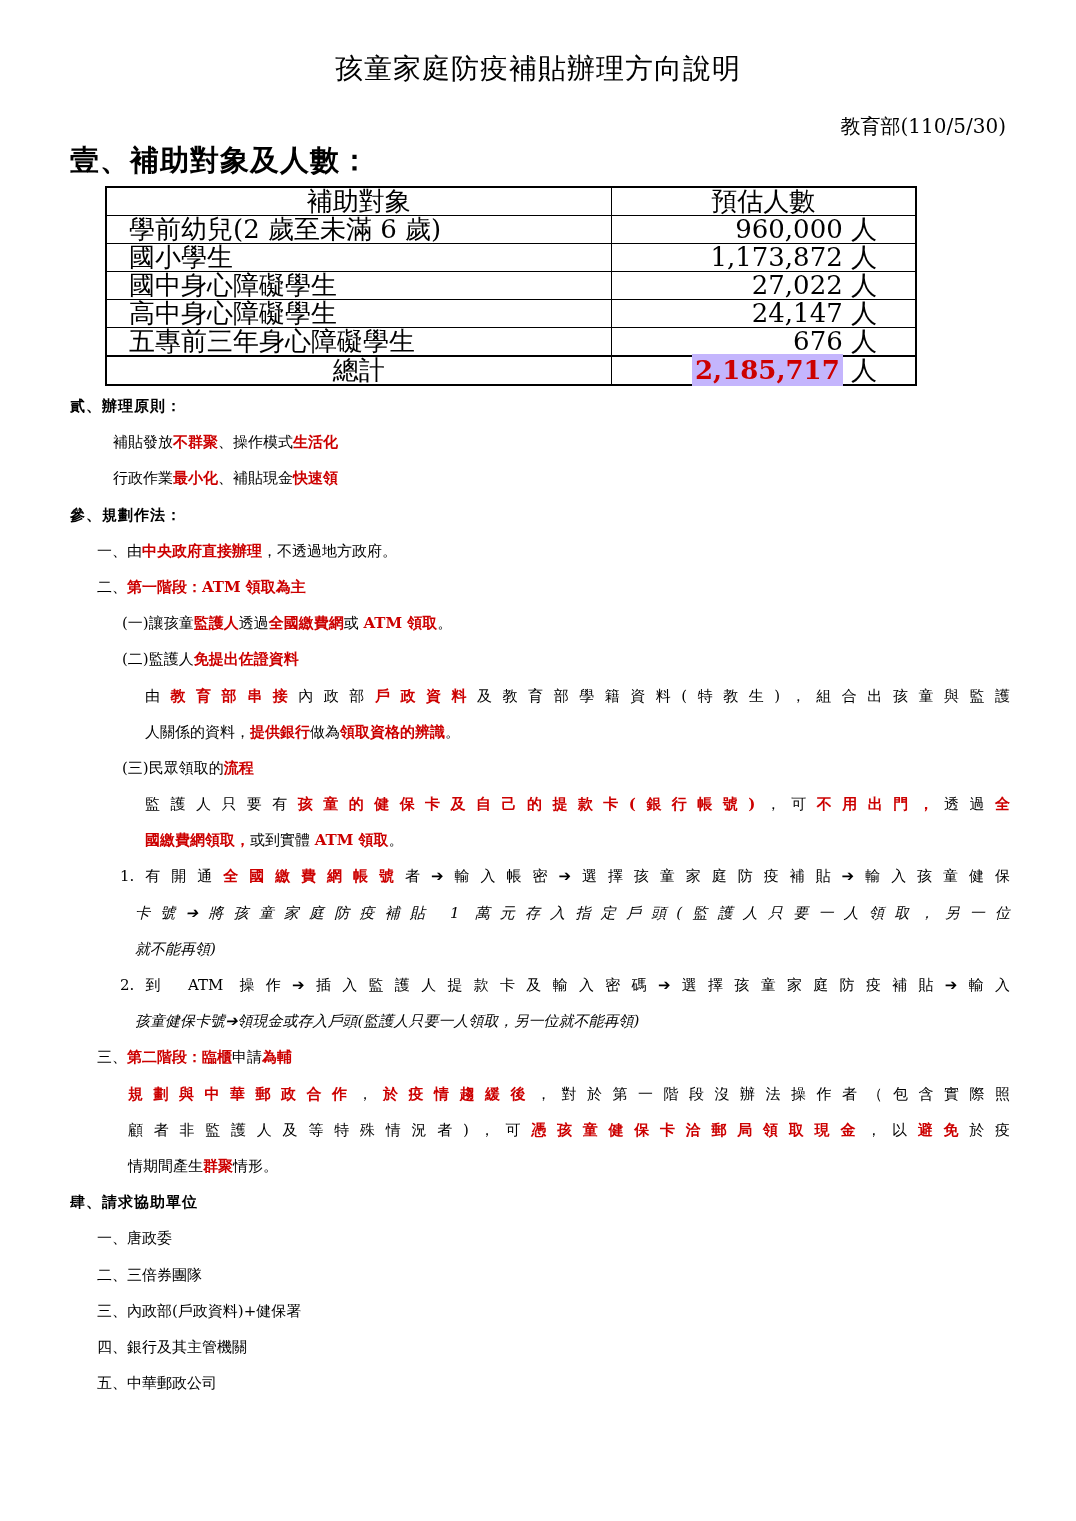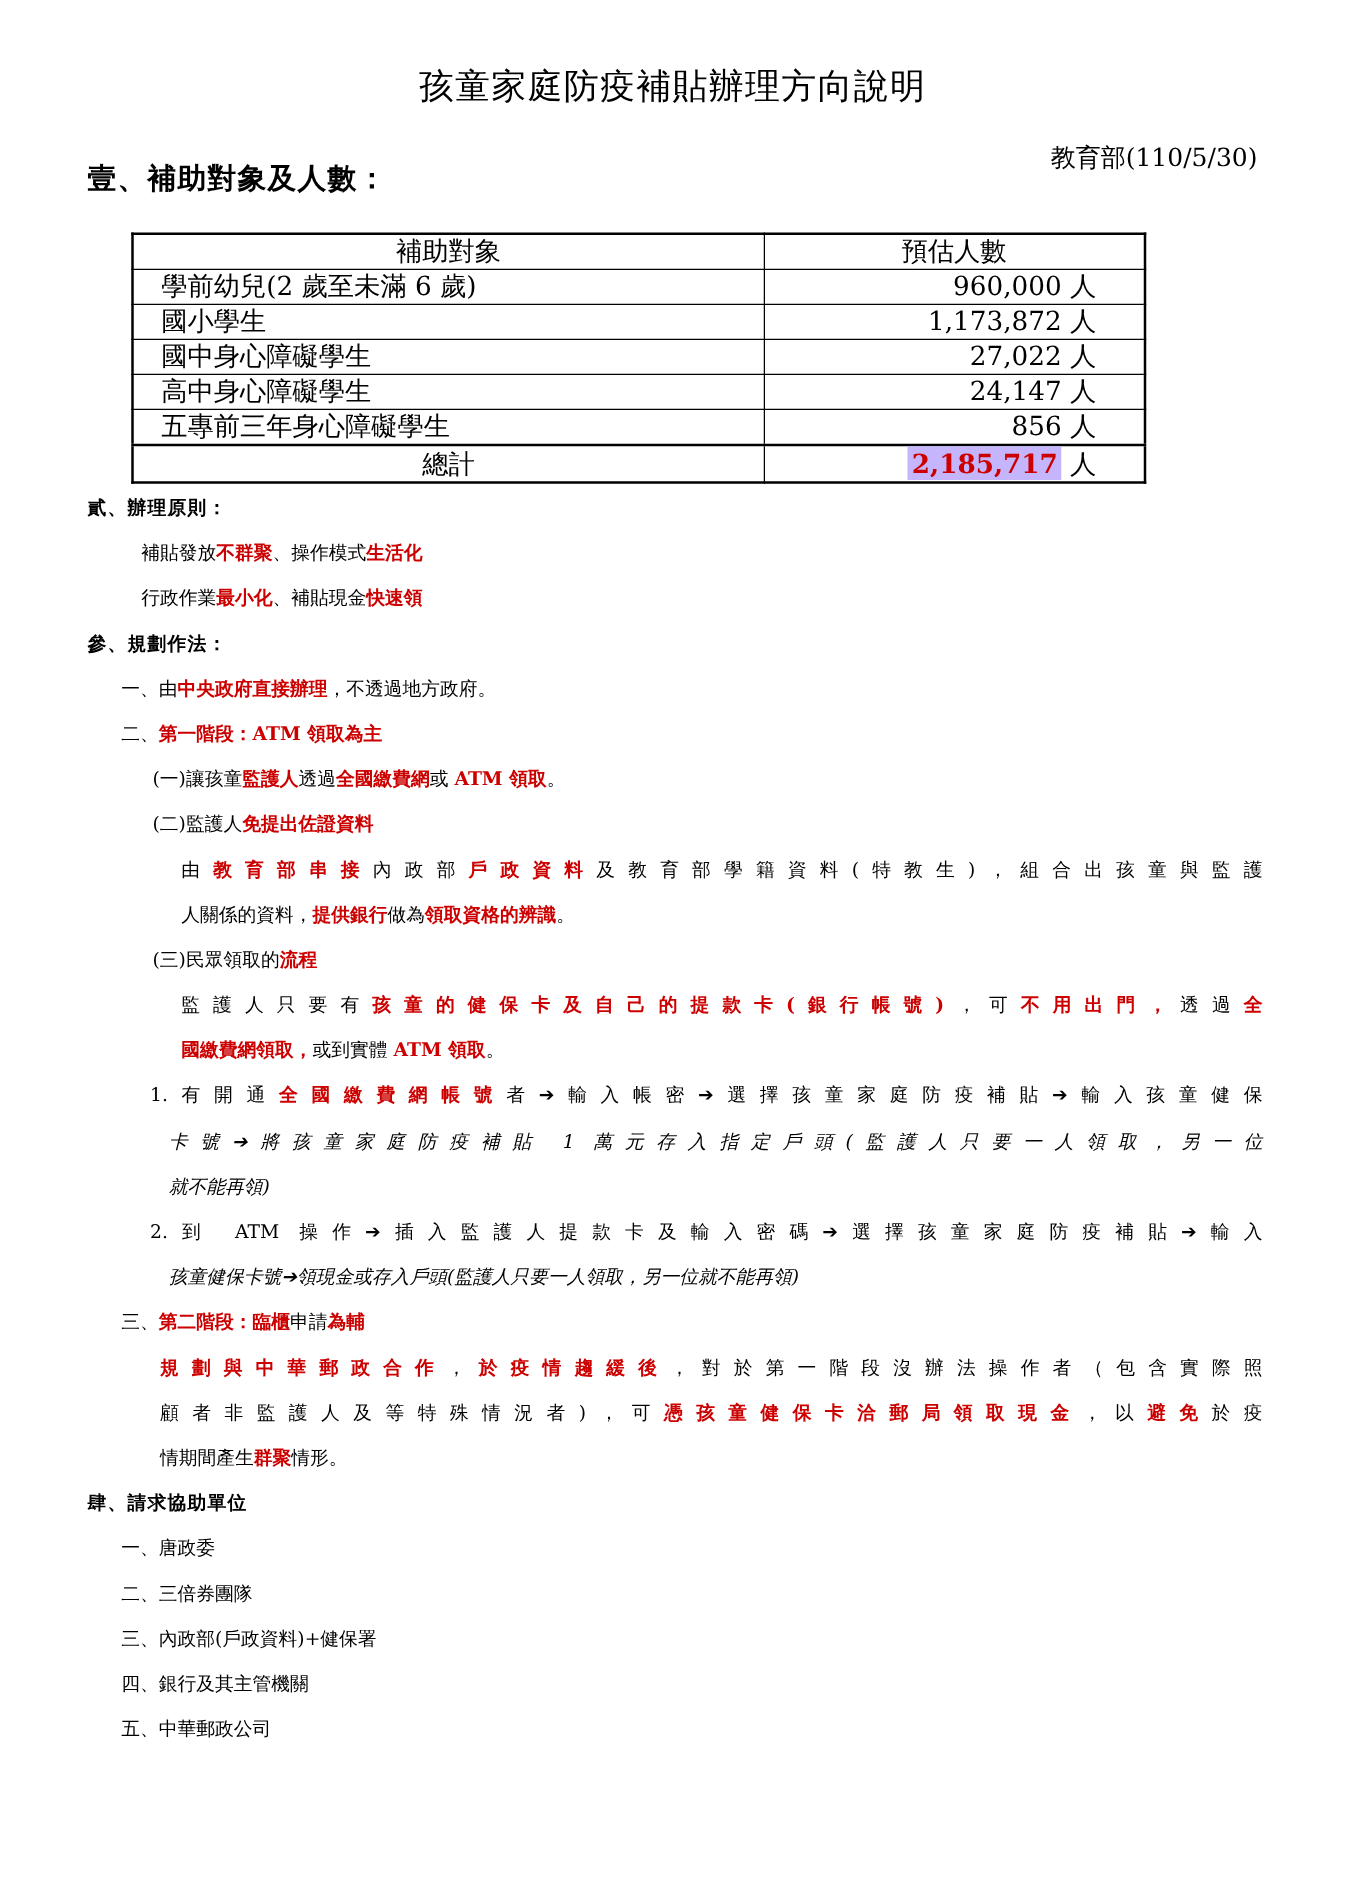--- a/index.html
+++ b/index.html
@@ -14,27 +14,27 @@
   .page{position:absolute;inset:0;}
   .title{
     position:absolute;top:50px;left:0;width:1076px;
     text-align:center;font-size:28px;font-weight:normal;letter-spacing:1px;
   }
   .byline{
     position:absolute;top:113px;right:70px;
     font-size:20px;
   }
   .h1{
-    position:absolute;top:127px;left:70px;
-    font-size:23px;font-weight:bold;letter-spacing:1px;
+    position:absolute;top:141px;left:70px;
+    font-size:29px;font-weight:bold;letter-spacing:1px;
   }
   table.tbl{
     position:absolute;top:186px;left:105px;
     width:810px;border-collapse:collapse;
-    font-size:21px;table-layout:fixed;
+    font-size:26px;table-layout:fixed;
   }
   table.tbl{border:2px solid #000;}
   .tbl col.c1{width:505px;}
   .tbl col.c2{width:305px;}
   .tbl th,.tbl td{
     border:1px solid #000;height:27px;padding:0;
     font-weight:normal;line-height:27px;vertical-align:middle;
   }
   .tbl th{text-align:center;}
   .tbl td.lab{text-align:left;padding-left:22px;}
@@ -94,21 +94,21 @@
       <tr>
         <td class="lab">國中身心障礙學生</td>
         <td class="val">27,022 人</td>
       </tr>
       <tr>
         <td class="lab">高中身心障礙學生</td>
         <td class="val">24,147 人</td>
       </tr>
       <tr>
         <td class="lab">五專前三年身心障礙學生</td>
-        <td class="val">856 人</td>
+        <td class="val">676 人</td>
       </tr>
       <tr class="total">
         <td class="ctr">總計</td>
         <td class="val"><span class="hl">2,185,717</span> <span>人</span></td>
       </tr>
     </tbody>
   </table>
 
   <div class="content">
     <div class="ln h i0"><span>貳、辦理原則：</span></div>

